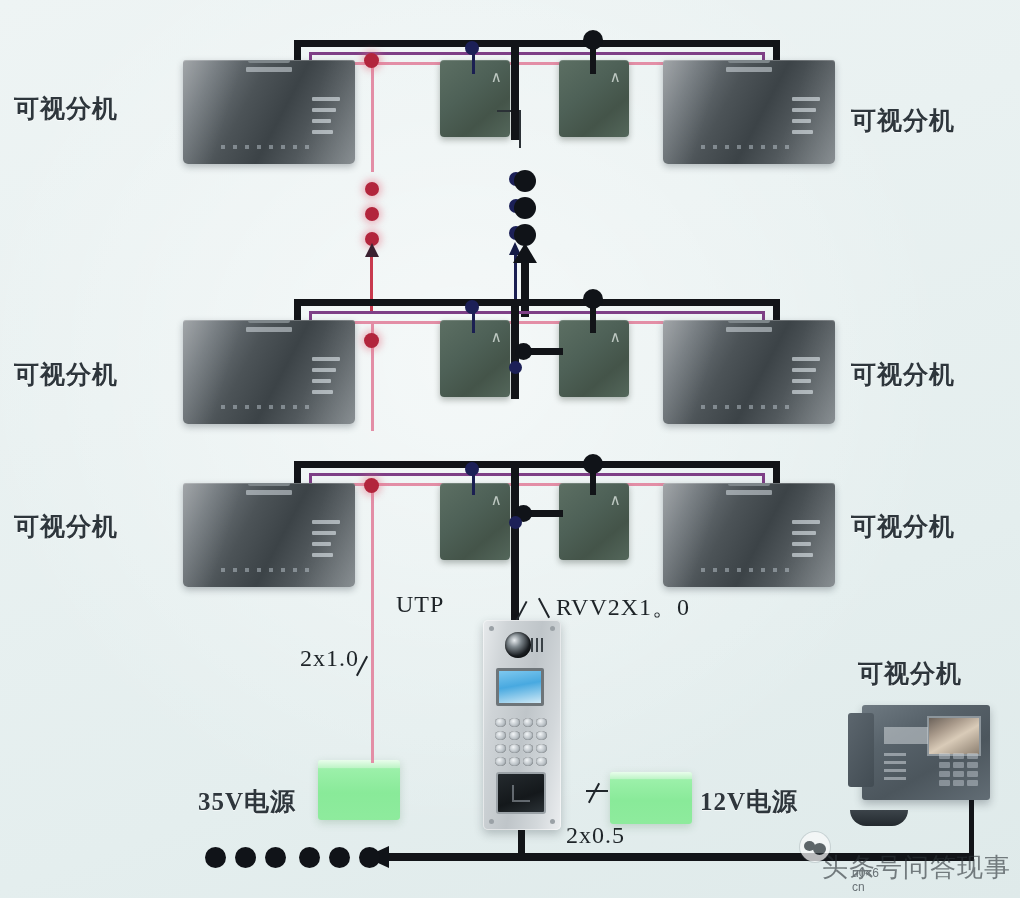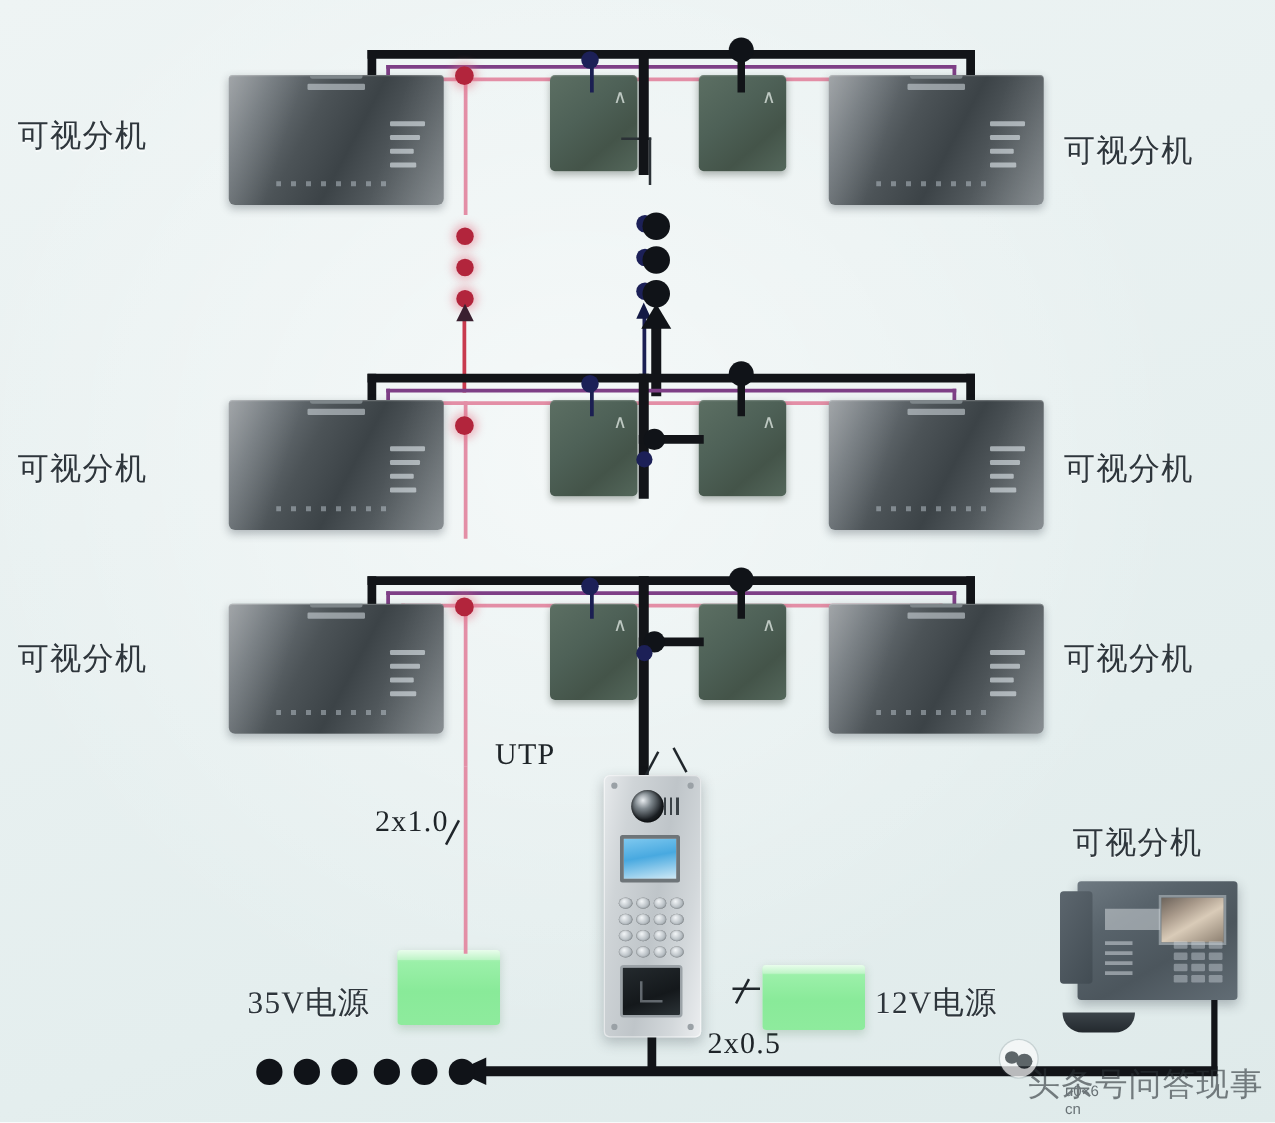--- a/index.html
+++ b/index.html
@@ -27,21 +27,21 @@
 
   .lbl {
     position: absolute;
     color: #2b3338;
     font-family: "Liberation Serif", "DejaVu Serif", serif;
     white-space: nowrap;
     letter-spacing: 1px;
   }
   .lbl-cn {
     font-size: 25px;
-    font-weight: 400;
+    font-weight: 700;
     color: #2e363c;
     text-shadow: 0 1px 0 rgba(255,255,255,0.6);
   }
   .lbl-en {
     font-size: 24px;
     color: #1e2428;
     font-family: "Liberation Serif", "DejaVu Serif", serif;
   }
 
   
@@ -484,20 +484,21 @@
 
   <div class="wire w-black" style="left:511px; top:461px; width:8px; height:160px;"></div>
   <div class="wire w-black" style="left:511px; top:510px; width:52px; height:7px;"></div>
   <div class="node node-black" style="left:515px; top:505px; width:17px; height:17px;"></div>
   <div class="node node-navy" style="left:509px; top:516px; width:13px; height:13px;"></div>
 
   <div class="lbl lbl-cn" style="left:14px; top:510px;">可视分机</div>
   <div class="lbl lbl-cn" style="left:851px; top:510px;">可视分机</div>
 
   <div class="lbl lbl-en" style="left:396px; top:591px;">UTP</div>
+  <div class="lbl lbl-en" style="left:556px; top:591px;">RVV2X1。0</div>
   <div class="lbl lbl-en" style="left:300px; top:645px;text-align:center;">2x1.0</div>
   <div class="lbl lbl-en" style="left:566px; top:822px;">2x0.5</div>
 
   <div class="wire" style="left:361px; top:655px; width:2px; height:22px; background:#20262b; transform:rotate(28deg);"></div>
   <div class="wire" style="left:520px; top:600px; width:2px; height:24px; background:#20262b; transform:rotate(28deg);"></div>
   <div class="wire" style="left:543px; top:597px; width:2px; height:22px; background:#20262b; transform:rotate(-28deg);"></div>
   <div class="wire" style="left:593px; top:782px; width:2px; height:22px; background:#20262b; transform:rotate(28deg);"></div>
   <div class="wire" style="left:586px; top:790px; width:22px; height:2px; background:#20262b;"></div>
 
   <div id="door-station" style="left:483px; top:620px; width:78px; height:210px;">

